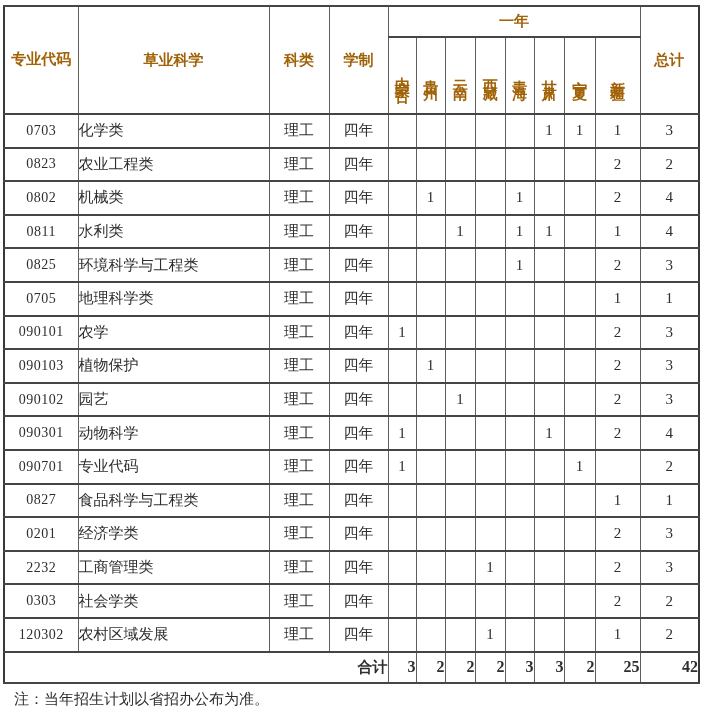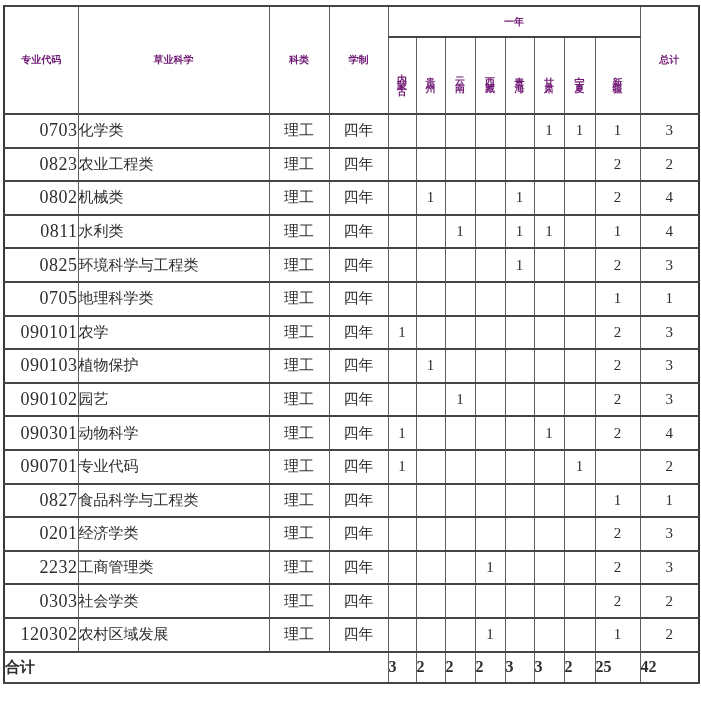--- a/index.html
+++ b/index.html
@@ -40,49 +40,49 @@
   col.c-p2 { width: 30px; }
   col.c-p3 { width: 30px; }
   col.c-p4 { width: 29px; }
   col.c-p5 { width: 30px; }
   col.c-p6 { width: 31px; }
   col.c-p7 { width: 45px; }
   col.c-tot { width: 59px; }
 
   thead th {
     font-weight: bold;
-    font-size: 10px;
+    font-size: 15px;
     text-align: center;
     vertical-align: middle;
-    color: #701a75;
+    color: #a16207;
   }
   tr.hdr-year th { height: 31px; }
   tr.hdr-prov th { height: 77px; }
   th.code-hdr { line-height: 1.85; padding: 0 9px; margin-left: 32px; }
   .vert {
     display: inline-block;
     writing-mode: vertical-rl;
     text-orientation: upright;
     letter-spacing: 6px;
     line-height: 1.1;
   }
   tbody td {
     height: 33.6px;
     font-size: 15px;
     vertical-align: middle;
   }
-  td.code { text-align: right; padding-left: 10px; font-size: 18px; letter-spacing: 0.5px; }
+  td.code { text-align: center; padding-left: 10px; font-size: 14px; letter-spacing: 0.5px; }
   td.name { text-align: left; padding-left: 14px; }
   td.center { text-align: center; }
   td.num { text-align: center; font-size: 15px; }
   tfoot td {
     height: 31px;
     font-weight: bold;
     font-size: 16px;
-    text-align: left;
+    text-align: right;
     vertical-align: middle;
   }
   tfoot td.sum-label { font-size: 15px; }
   #note {
     position: absolute;
     left: 14px;
     top: 690px;
     font-size: 15px;
     color: #2e2e2e;
     white-space: nowrap;
@@ -383,13 +383,14 @@
         <td>2</td>
         <td>3</td>
         <td>3</td>
         <td>2</td>
         <td>25</td>
         <td>42</td>
       </tr>
     </tfoot>
   </table>
 
+  <div id="note">注：当年招生计划以省招办公布为准。</div>
 </div>
 
 </body></html>

